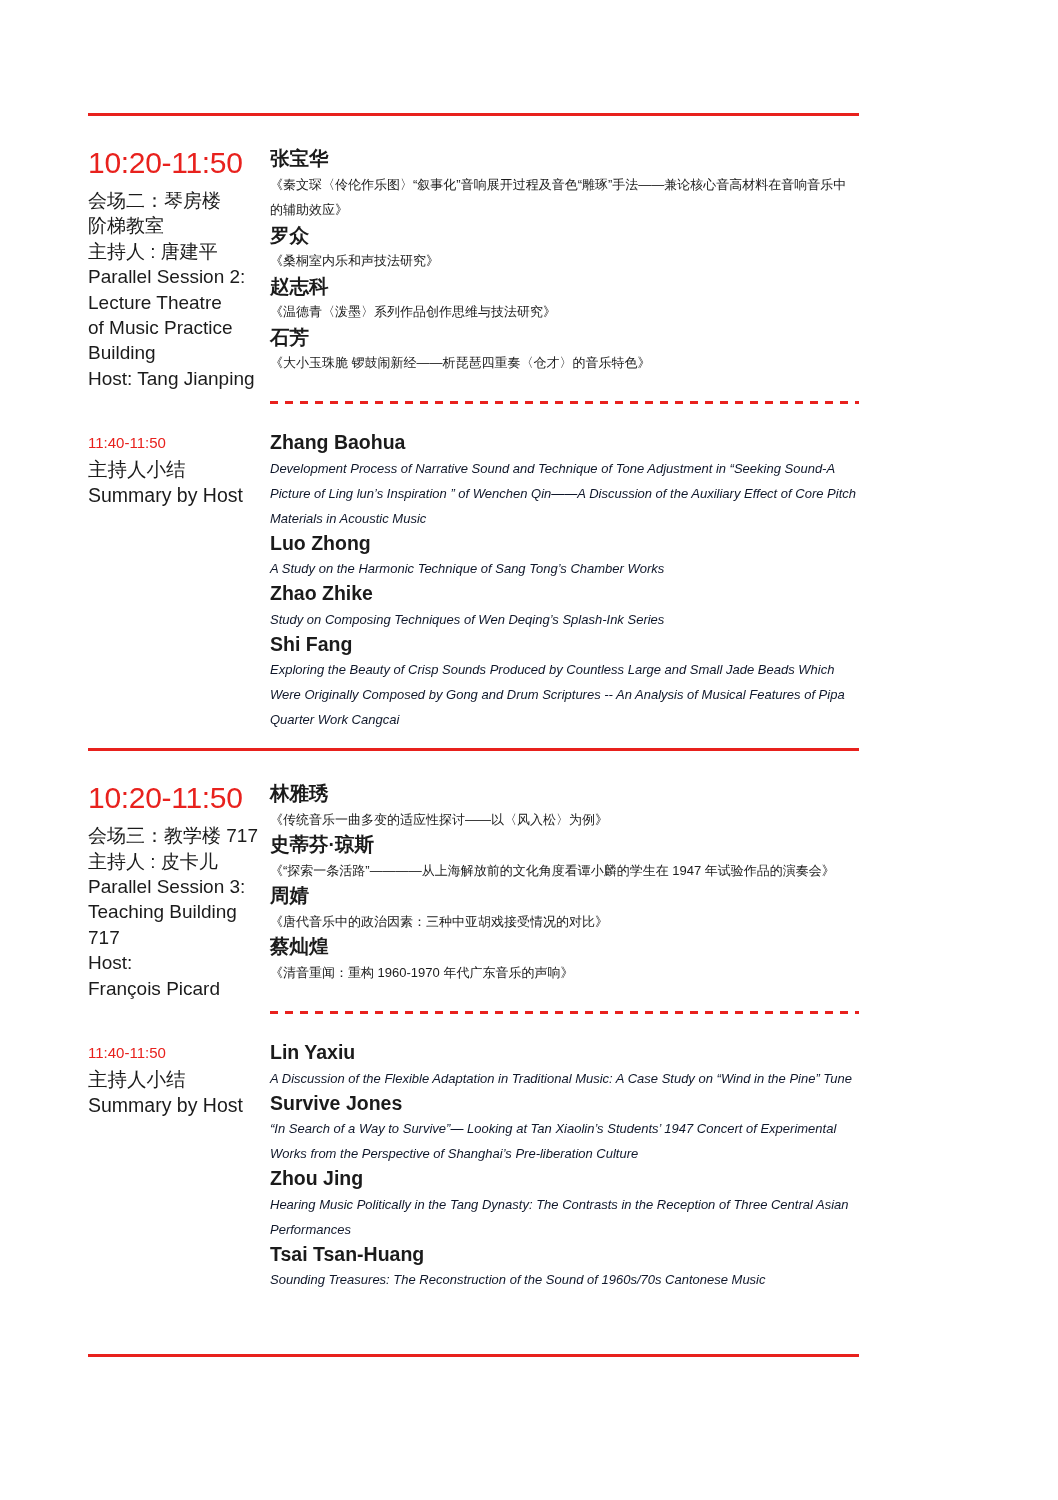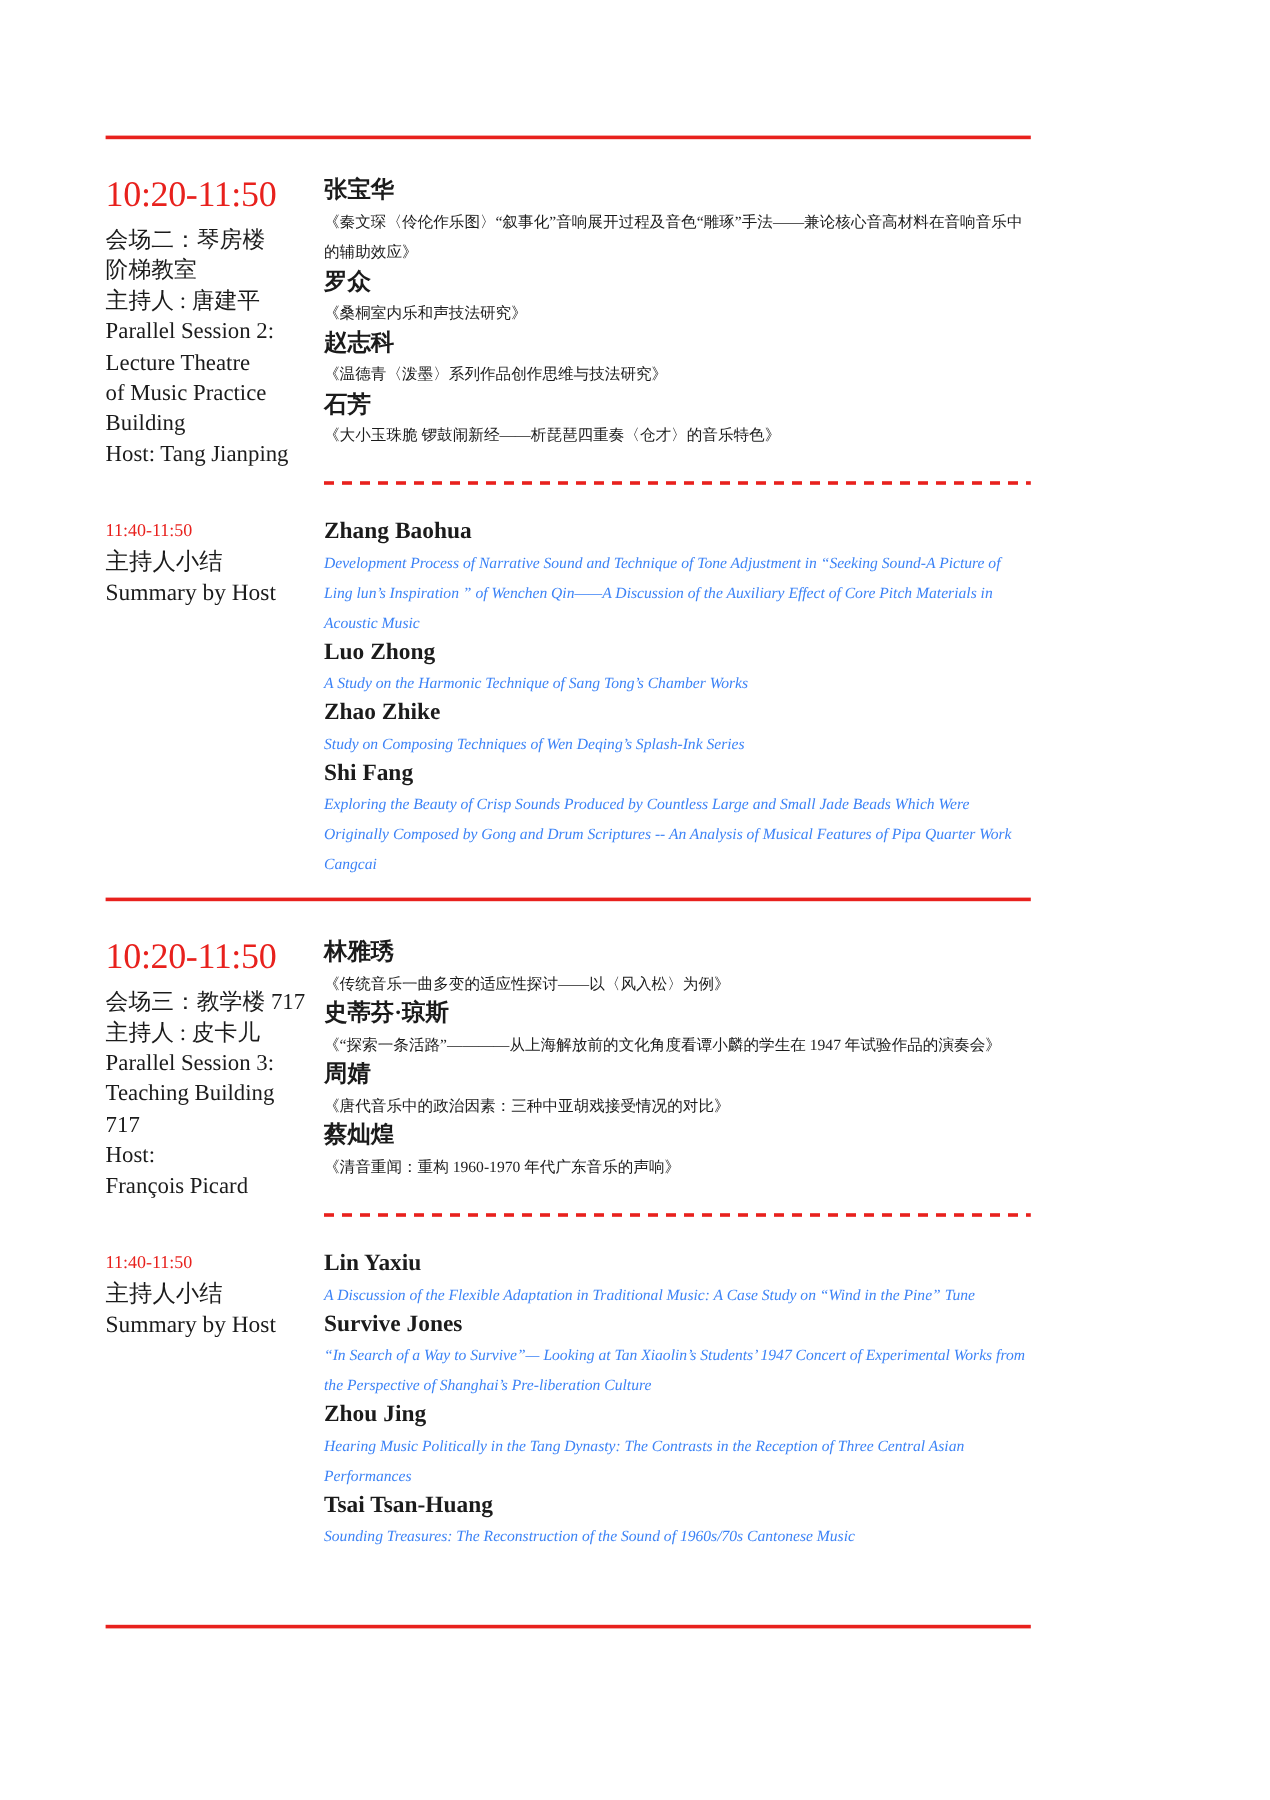--- a/index.html
+++ b/index.html
@@ -8,21 +8,20 @@
     font-family: "Liberation Sans", sans-serif;
     color: #1b1b1b;
   }
   .page {
     position: relative;
     width: 932px;
     height: 1500px;
     overflow: hidden;
     box-sizing: border-box;
     padding: 113px 73px 0 88px;
-    font-family: Liberation Serif, serif;
   }
   .rule {
     height: 3px;
     background: var(--accent, #e8211d);
   }
   .row {
     display: grid;
     grid-template-columns: 182px 1fr;
     column-gap: 0;
   }
@@ -49,21 +48,21 @@
     font-size: 19.5px;
     line-height: 25.5px;
   }
   .title {
     font-size: 13px;
     line-height: 25.5px;
   }
   .title.en {
     font-style: italic;
     line-height: 25px;
-    color: #3b82f6;
+    color: #0f172a;
   }
 
   .dash-row { margin-top: 10px; margin-bottom: 26px; }
   .dashed-line {
     margin-left: 182px;
     height: 3px;
     background: repeating-linear-gradient(90deg,
       var(--accent, #e8211d) 0 8px, transparent 8px 15px);
   }
 

